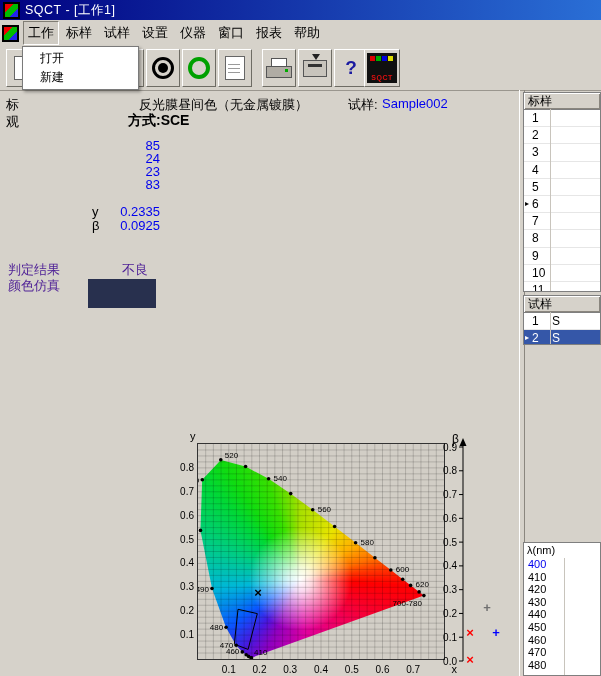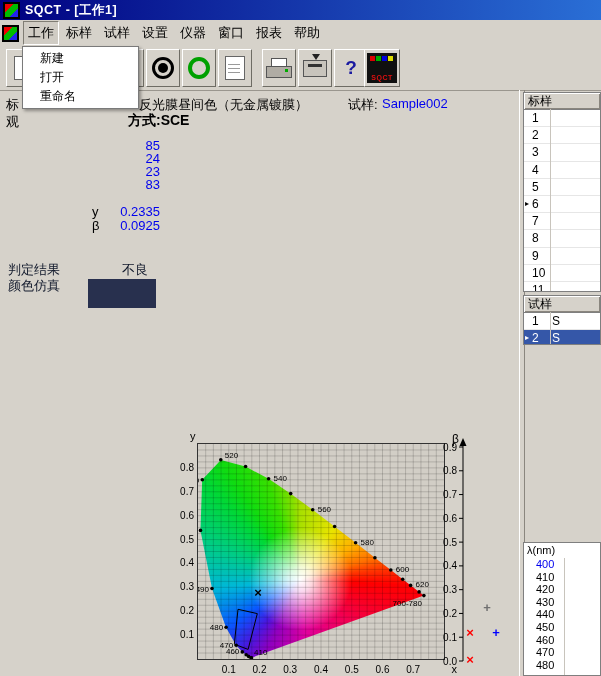--- a/index.html
+++ b/index.html
@@ -2,21 +2,21 @@
 <html><head>
 <meta charset="utf-8">
 <style>
   html,body{margin:0;padding:0}
   body{width:601px;height:676px;position:relative;overflow:hidden;
        background:#d6d2ca;font-family:"Liberation Sans","DejaVu Sans",sans-serif;color:#000;}
   .abs{position:absolute}
   
   #titlebar{position:absolute;left:0;top:0;width:601px;height:20px;
     background:linear-gradient(90deg,#000080,#2a6fd6);display:flex;align-items:center;padding-left:3px;box-sizing:border-box}
-  #titlebar .title{color:#fff;font-size:12.5px;font-weight:bold;margin-left:5px;letter-spacing:.5px}
+  #titlebar .title{color:#fff;font-size:12.5px;font-weight:normal;margin-left:5px;letter-spacing:.5px}
   .mini-logo{width:13px;height:13px;border:2px solid #000;background:linear-gradient(135deg,#e00 0 33%,#0b0 33% 66%,#22e 66%);display:inline-block}
   
   #menubar{position:absolute;left:0;top:20px;width:601px;height:26px;background:#d6d2ca;
     border-bottom:1px solid #fff;display:flex;align-items:center}
   #menubar .sysicon{margin:0 3px 0 2px}
   .mitem{font-size:13px;padding:3px 5px;margin:0 1px;cursor:default}
   .mitem.open{border:1px solid;border-color:#807d74 #fff #fff #807d74;background:#d0ccc4;padding:2px 4px}
   
   #toolbar{position:absolute;left:0;top:46px;width:601px;height:44px;background:#d6d2ca;
     border-bottom:1px solid #9a968e}
@@ -46,21 +46,21 @@
   .i-sqct .lg{color:#e01010;font-size:7px;font-weight:bold;margin-bottom:2px;letter-spacing:.5px}
   
   #dropdown{position:absolute;left:22px;top:46px;width:117px;background:#fff;z-index:60;
     border:1px solid #7a7a7a;box-shadow:1px 1px 0 #fff inset,2px 2px 3px rgba(0,0,0,.35);padding:2px;box-sizing:border-box}
   .ditem{height:19px;line-height:19px;padding-left:15px;font-size:12px;display:flex;cursor:default}
   .ditem .sc{margin-left:7px}
   .ditem.hl{background:#3557a8;color:#fff}
   
   .t13{font-size:13px}
   .blue{color:#0000ee}
-  .mag{color:#0f172a}
+  .mag{color:#4c1d95}
   .val{position:absolute;left:100px;width:60px;text-align:right;color:#0000ee;font-size:13px}
   #mode-line{font-size:14px;font-weight:bold}
   #swatch{position:absolute;left:88px;top:279px;width:68px;height:29px}
   
   #plot{position:absolute;left:197px;top:443px;width:246px;height:215px;background:#d2cec6;border:1px solid #333}
   #horseshoe{position:absolute;left:0;top:0;width:100%;height:100%;
     background:
       radial-gradient(circle at 41.6% 63%, #ffffff 0, rgba(255,255,255,.85) 6%, rgba(255,255,255,0) 26%),
       conic-gradient(from 0deg at 41.6% 63%,
         #a8e000 0deg,#e8e400 33deg,#ffb000 58deg,#ff7000 74deg,#ff3000 84deg,#ff0000 93deg,
@@ -94,21 +94,21 @@
   .vdiv{position:absolute;top:0;bottom:0;width:1px;background:#c8c4bc}
   .trow{position:relative;height:16.2px;line-height:16.2px;font-size:12px;border-bottom:1px solid #e6e6e6;padding-left:8px;white-space:nowrap}
   .mark{position:absolute;left:1px;font-size:8px}
   .srow{height:16px;line-height:16px}
   .srow .sname{position:absolute;left:28px}
   .srow.selected{background:#3557a8;color:#fff}
   #standards{top:92px;height:200px}
   #samples{top:295px;height:50px}
   #wavelength{top:542px;height:134px}
   #wavelength .whead{height:15px;line-height:15px;font-size:11px;padding-left:3px}
-  .wrow{height:12.6px;line-height:12.6px;font-size:11px;padding-left:12px}
+  .wrow{height:12.6px;line-height:12.6px;font-size:11px;padding-left:4px}
   .wrow.blue{color:#0000ee}
 </style>
 </head>
 <body>
 
 <div id="titlebar">
   <span class="mini-logo"></span>
   <span class="title">SQCT - [工作1]</span>
 </div>
 
@@ -196,27 +196,24 @@
 <span class="abs t13" style="left:92px;top:218px">β</span>
 <span class="val" style="top:218px">0.0925</span>
 
 <span class="abs t13 mag" style="left:8px;top:261px">判定结果</span>
 <span class="abs t13 mag" style="left:122px;top:261px">不良</span>
 <span class="abs t13 mag" style="left:8px;top:277px">颜色仿真</span>
 <div id="swatch" style="background: rgb(40, 48, 78);"></div>
 
 <div id="dropdown">
     <div class="ditem">
+      <span>打开</span>
+    </div>
+    <div class="ditem">
       <span>新建</span>
-    </div>
-    <div class="ditem">
-      <span>打开</span>
-    </div>
-    <div class="ditem">
-      <span>重命名</span>
     </div>
   </div>
 
 <div id="plot">
   <div id="horseshoe"></div>
   <svg id="grid" width="246" height="215">
       <line x1="7.69" y1="0" x2="7.69" y2="215"></line>
       <line x1="15.38" y1="0" x2="15.38" y2="215"></line>
       <line x1="23.06" y1="0" x2="23.06" y2="215"></line>
       <line x1="30.75" y1="0" x2="30.75" y2="215"></line>

